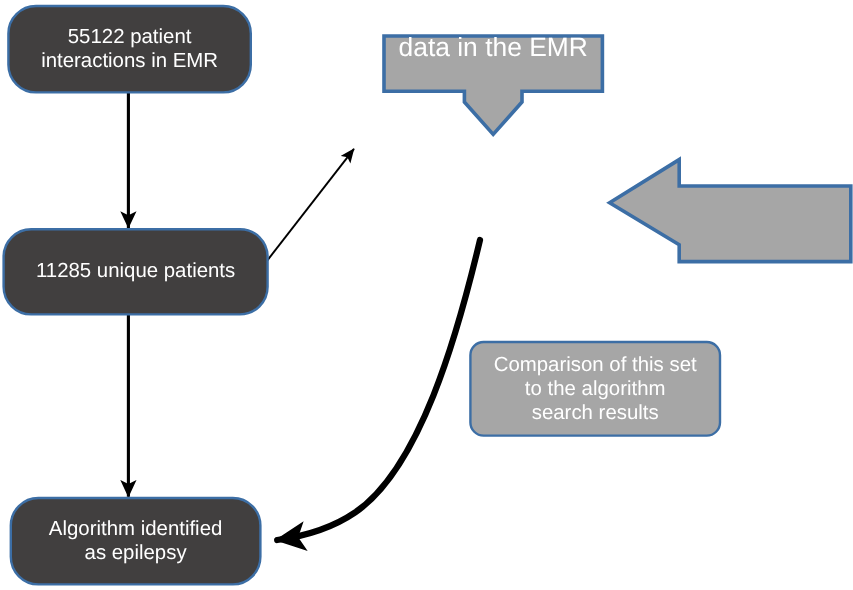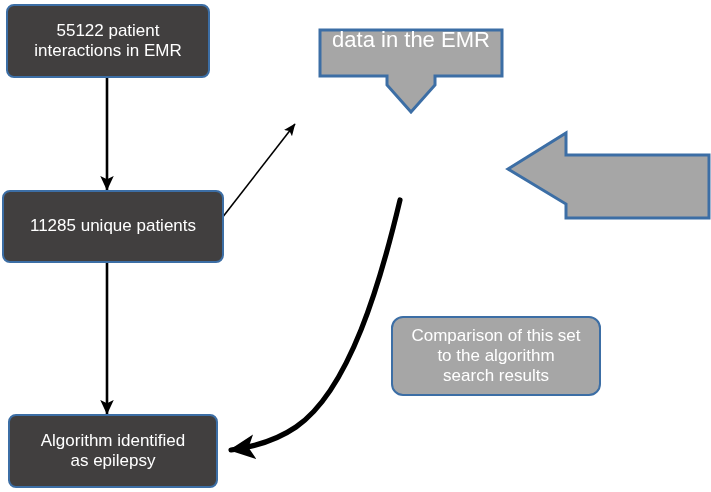--- a/index.html
+++ b/index.html
@@ -22,21 +22,21 @@
     align-items: center;
     justify-content: center;
     text-align: center;
     color: #ffffff;
     line-height: 1.18;
     white-space: pre-line;
   }
   .dark-box {
     background: #413F3F;
     border: 2px solid #3C6EA5;
-    border-radius: 8px;
+    border-radius: 24px;
     font-size: 17px;
     padding: 20px 8px;
   }
   .gray-box {
     background: #A6A6A6;
     border: 2px solid #3C6EA5;
     border-radius: 12px;
     font-size: 17px;
     padding: 4px 8px;
   }
@@ -118,17 +118,17 @@
     <div class="label" style="left:0; top:1px; width:186px; height:47px;">Using longitudinal
 data in the EMR</div>
   </div>
 
   <div class="callout" style="left:506px; top:93px; width:205px; height:101px;">
     <svg class="shape" width="205" height="101" viewBox="0 0 205 101" xmlns="http://www.w3.org/2000/svg">
       <path d="M2,50 L60,14 L60,36 L203,36 L203,99 L60,99 L60,85 Z" fill="#A6A6A6" stroke="#3C6EA5" stroke-width="3" stroke-linejoin="miter"></path>
     </svg>
   </div>
 
-  <div class="node gray-box" style="left:391px; top:316px; width:210px; height:80px;">Comparison of this set
+  <div class="node gray-box" style="left:391px; top:284px; width:210px; height:80px;">Comparison of this set
 to the algorithm
 search results</div>
 
 </div>
 
 </body></html>

